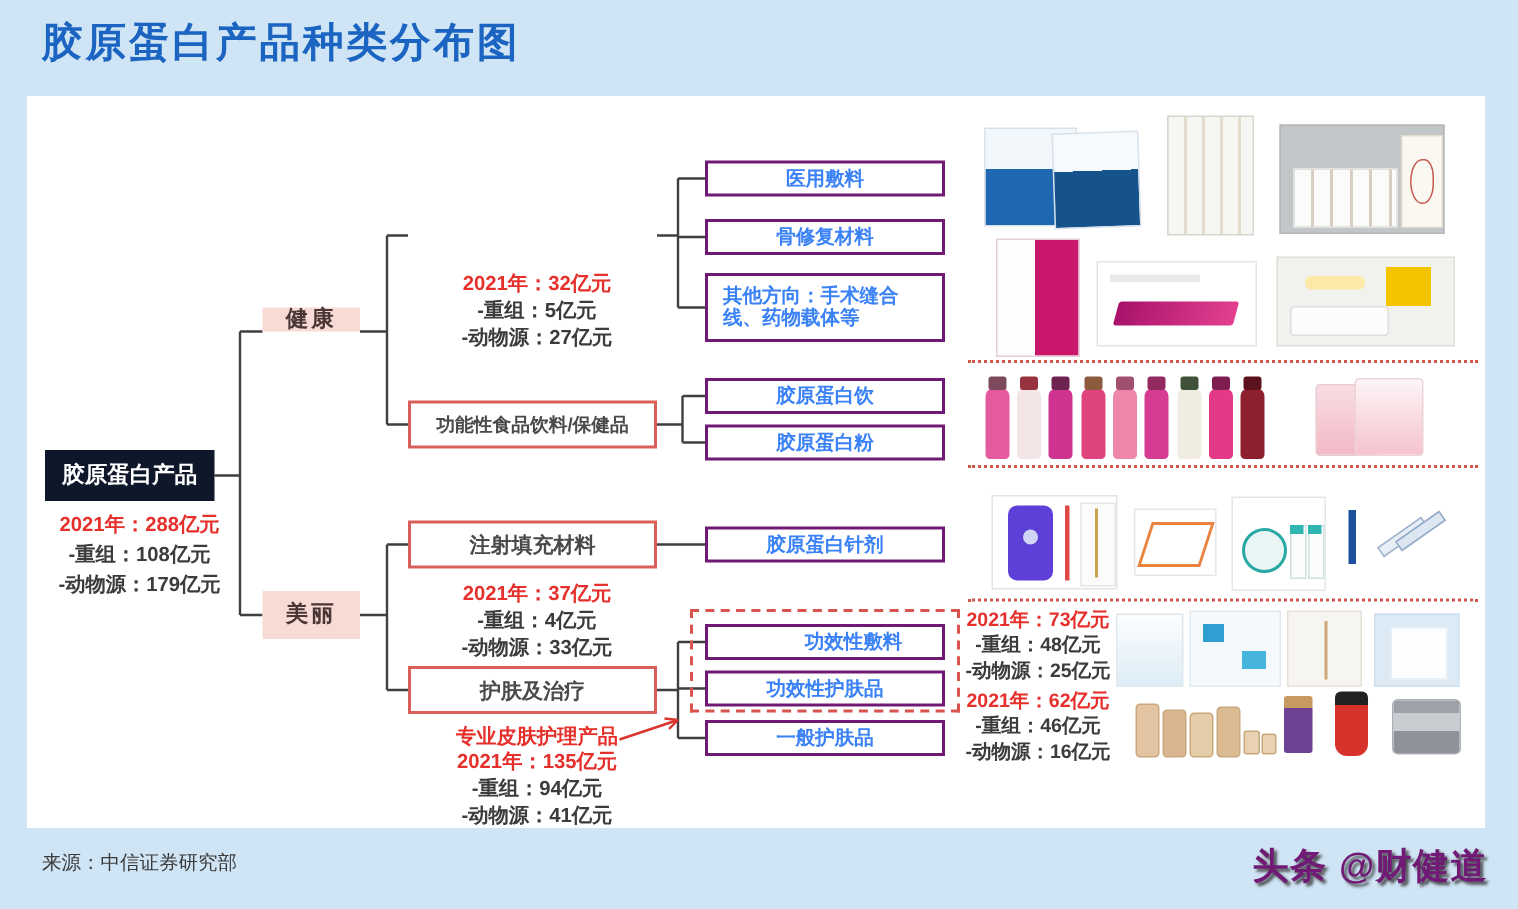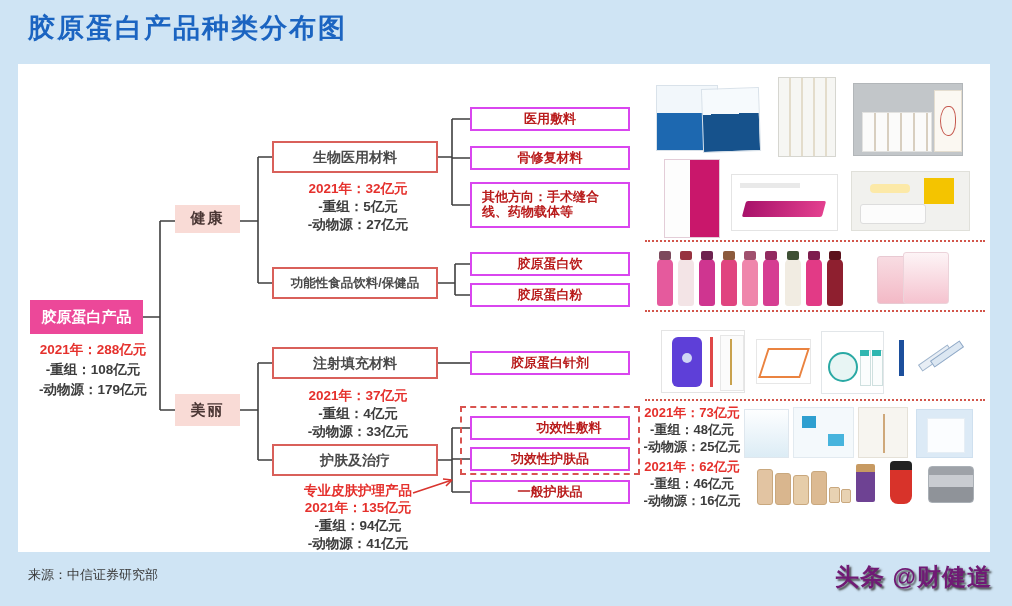--- a/index.html
+++ b/index.html
@@ -9,24 +9,24 @@
   #panel{left:18px;top:64px;width:972px;height:488px;background:#ffffff;}
   
   #title{left:28px;top:10px;font-size:27px;font-weight:bold;color:#1b64c1;letter-spacing:2px;}
   #logo{right:16px;top:6px;height:52px;width:250px;}
   #logo .awh{position:absolute;left:0;top:2px;font-size:36px;font-weight:900;font-style:italic;color:#15559f;letter-spacing:-1px;}
   #logo .tagline{position:absolute;left:2px;top:42px;font-size:6.5px;font-weight:bold;color:#2a6fb8;letter-spacing:.4px;white-space:nowrap;}
   #logo .brand{position:absolute;left:102px;top:2px;font-size:36px;font-weight:900;color:#15559f;letter-spacing:1px;}
   #logo .check{position:absolute;left:96px;top:4px;width:34px;height:40px;}
   
   .box{display:flex;align-items:center;justify-content:center;text-align:center;font-weight:bold;line-height:1.15;}
-  .root-box{background:#ec4899;color:#fff;font-size:15px;}
+  .root-box{background:#0f172a;color:#fff;font-size:15px;}
   .cat-box{background:#f9dbd6;color:#4a3634;font-size:15px;letter-spacing:2px;}
   .mid-box{background:#fff;border:2px solid #d9605a;color:#4a4a4a;font-size:14px;}
-  .leaf-box{background:#fff;border:2px solid #d946ef;color:#b91c1c;font-size:13px;}
+  .leaf-box{background:#fff;border:2px solid #701a75;color:#3b82f6;font-size:13px;}
   .stats{font-size:13.5px;font-weight:bold;color:#3c3c3c;text-align:center;line-height:20px;}
   .stats div:first-child{color:#e5302c;}
   .stats.tight{line-height:18px;}
   .stats.right-col{line-height:17px;font-size:13px;}
   .note-red{color:#e5302c;font-size:13.5px;font-weight:bold;text-align:center;}
   
   .dotted{border-top:2px dotted #d2554a;height:0;}
   #dash-group{border:2px dashed #d9534f;background:transparent;}
   
   #source{left:28px;top:566px;font-size:13px;color:#3a3a3a;}
@@ -61,24 +61,23 @@
     </g>
   </svg>
 
   <div class="abs box root-box" style="left:30px;top:300px;width:113px;height:34px;">胶原蛋白产品</div>
   <div class="abs stats" style="left:8px;top:340px;width:170px;">
     <div>2021年：288亿元</div>
     <div>-重组：108亿元</div>
     <div>-动物源：179亿元</div>
   </div>
 
-  <div class="abs box cat-box" style="left:175px;top:205px;width:65px;height:28px;font-family:Liberation Serif, serif;">健康</div>
+  <div class="abs box cat-box" style="left:175px;top:205px;width:65px;height:16px;">健康</div>
   <div class="abs box cat-box" style="left:175px;top:394px;width:65px;height:32px;">美丽</div>
 
-  <div class="abs box mid-box" style="left:272px;top:141px;width:166px;height:32px;">生物医用材料</div>
   <div class="abs stats tight" style="left:278px;top:180px;width:160px;">
     <div>2021年：32亿元</div>
     <div>-重组：5亿元</div>
     <div>-动物源：27亿元</div>
   </div>
 
   <div class="abs box mid-box" style="left:272px;top:267px;width:166px;height:32px;font-size:12.5px;">功能性食品饮料/保健品</div>
 
   <div class="abs box mid-box" style="left:272px;top:347px;width:166px;height:32px;">注射填充材料</div>
   <div class="abs stats tight" style="left:278px;top:387px;width:160px;">

